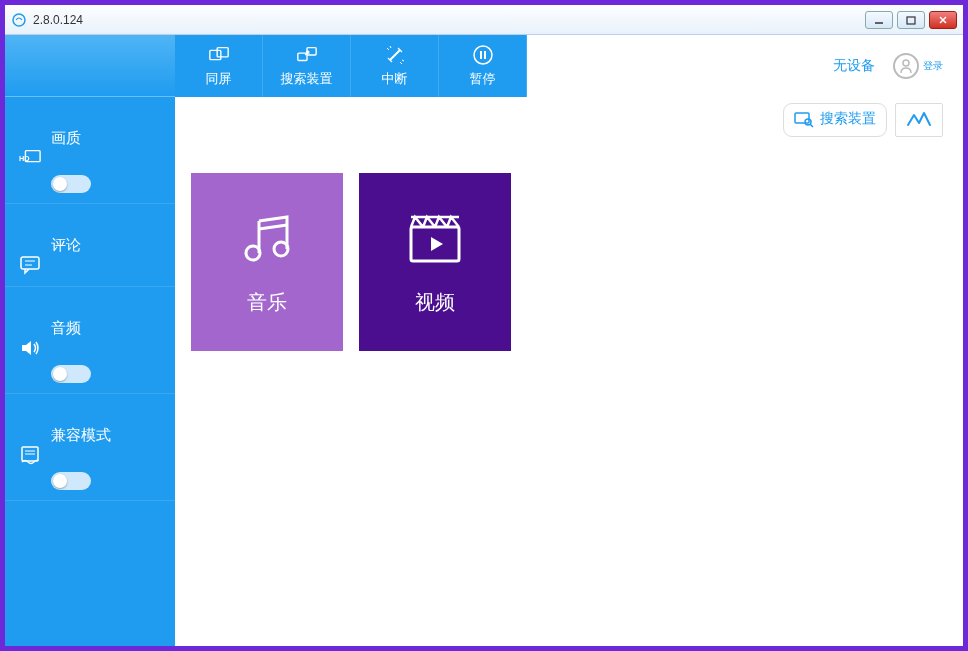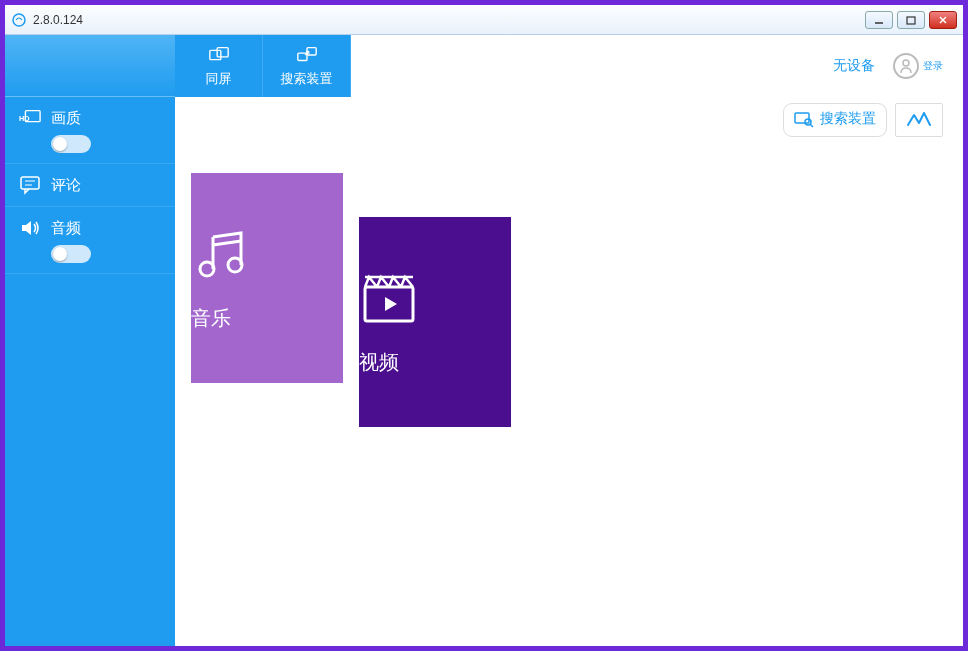--- a/index.html
+++ b/index.html
@@ -9,38 +9,38 @@
 .titlebar .app-icon { width: 16px; height: 16px; margin-right: 6px; display:flex; align-items:center; justify-content:center;}
 .titlebar .title { font-size: 12px; color: #333; flex: 1; }
 .win-controls { display: flex; gap: 4px; }
 .win-btn { width: 28px; height: 18px; border: 1px solid #8aa; background: linear-gradient(#f5f9ff,#d8e8f8); border-radius: 3px; display:flex; align-items:center; justify-content:center; font-size:10px; color:#333; cursor:pointer;}
 .win-btn.close { background: linear-gradient(#f08080,#d03020); border-color:#a02010; color:#fff; font-weight:bold;}
 .body { flex: 1; display: flex; background:#fff; }
 .sidebar { width: 170px; background: #1f9cf0; display:flex; flex-direction:column; }
 .logo-area { height: 62px; background: linear-gradient(#4fb4f5,#1f9cf0); border-bottom: 1px solid rgba(255,255,255,0.15); }
 .side-item { padding: 10px 14px; color:#fff; font-size:15px; border-bottom: 1px solid rgba(255,255,255,0.12); cursor:pointer; display:flex; flex-direction:column; gap:6px;}
 .side-item .row { display:flex; align-items:center; gap:10px; }
-.side-item .ico { width:22px; height:22px; display:flex; align-items:center; justify-content:flex-end; flex-shrink:0;}
+.side-item .ico { width:22px; height:22px; display:flex; align-items:center; justify-content:flex-end; flex-shrink:0;margin-top:40px;}
 .toggle { width:40px; height:18px; background:#cfe8fb; border-radius:9px; position:relative; margin-left:32px;}
 .toggle::after { content:""; position:absolute; left:2px; top:2px; width:14px; height:14px; background:#fff; border-radius:50%; box-shadow:0 1px 2px rgba(0,0,0,0.3);}
 .main { flex:1; display:flex; flex-direction:column; }
 .toolbar { height: 62px; display:flex; }
 .tool-btn { width: 88px; background:#1f9cf0; color:#fff; display:flex; flex-direction:column; align-items:center; justify-content:center; gap:4px; font-size:13px; border-right:1px solid rgba(255,255,255,0.15); cursor:pointer;}
 .tool-btn .ico { width:22px; height:22px; display:flex; align-items:center; justify-content:center;}
 .toolbar-right { flex:1; display:flex; align-items:center; justify-content:flex-end; padding-right:20px; gap:18px;padding-left:14px;}
 .no-device { color:#1f9cf0; font-size:14px;}
 .login { display:flex; align-items:center; gap:4px; color:#1f9cf0; font-size:10px; cursor:pointer;}
 .login .avatar { width:26px; height:26px; border:2px solid #bbb; border-radius:50%; display:flex; align-items:center; justify-content:center;}
 .sub-toolbar { display:flex; justify-content:flex-end; padding:6px 20px 0 0; gap:8px;}
 .search-btn { border:1px solid #ddd; background:#fff; padding:6px 10px; display:flex; align-items:flex-start; gap:6px; color:#1f9cf0; font-size:14px; cursor:pointer; border-radius:9px;}
 .wave-btn { border:1px solid #ddd; background:#fff; width:48px; height:34px; display:flex; align-items:center; justify-content:center; cursor:pointer; border-radius:2px;}
 .content { flex:1; padding: 36px 16px; display:flex; gap:16px; align-items:flex-start;}
-.tile { width:152px; height:210px; display:flex; flex-direction:column; align-items:flex-start; justify-content:center; gap:20px; color:#fff; cursor:pointer;}
+.tile { width:152px; height:178px; display:flex; flex-direction:column; align-items:center; justify-content:center; gap:20px; color:#fff; cursor:pointer;}
 .tile.music { background:#a366cc; }
-.tile.video { background:#4a0e8f;margin-top:44px; }
+.tile.video { background:#4a0e8f; }
 .tile .big-ico { width:60px; height:60px; display:flex; align-items:center; justify-content:center;}
 .tile .label { font-size:20px; }
 svg { display:block; }
 </style>
 </head>
 <body>
 
 <div class="window">
   <div class="titlebar">
     <span class="app-icon">
@@ -110,20 +110,34 @@
                 <path d="M17 5 Q21 11 17 17" fill="none" stroke="#fff" stroke-width="1.5"></path>
               </svg>
             </span>
           <span>音频</span>
         </div>
         <div class="toggle"></div>
       </div>
 
 
 
+      <div class="side-item">
+        <div class="row">
+          <span class="ico">
+              <svg width="22" height="22" viewBox="0 0 22 22">
+                <rect x="3" y="3" width="16" height="14" rx="1" fill="none" stroke="#fff" stroke-width="1.5"></rect>
+                <path d="M3 18 Q6 15 9 18 Q12 21 15 18 Q18 15 19 17" fill="none" stroke="#fff" stroke-width="1.2"></path>
+                <line x1="6" y1="7" x2="16" y2="7" stroke="#fff"></line>
+                <line x1="6" y1="10" x2="16" y2="10" stroke="#fff"></line>
+              </svg>
+            </span>
+          <span>兼容模式</span>
+        </div>
+        <div class="toggle"></div>
+      </div>
     </div>
 
     <div class="main">
       <div class="toolbar">
         <div class="tool-btn">
           <span class="ico">
               <svg width="24" height="20" viewBox="0 0 24 20">
                 <rect x="2" y="5" width="12" height="10" rx="1" fill="none" stroke="#fff" stroke-width="1.5"></rect>
                 <rect x="10" y="2" width="12" height="10" rx="1" fill="none" stroke="#fff" stroke-width="1.5"></rect>
               </svg>
@@ -133,20 +147,44 @@
         <div class="tool-btn">
           <span class="ico">
               <svg width="24" height="20" viewBox="0 0 24 20">
                 <rect x="2" y="8" width="10" height="8" rx="1" fill="none" stroke="#fff" stroke-width="1.5"></rect>
                 <rect x="12" y="2" width="10" height="8" rx="1" fill="none" stroke="#fff" stroke-width="1.5"></rect>
                 <path d="M10 10 L14 6" stroke="#fff" stroke-width="1.5"></path>
                 <path d="M14 6 L11 6 M14 6 L14 9" stroke="#fff" stroke-width="1.2"></path>
               </svg>
             </span>
           <span>搜索装置</span>
+        </div>
+        <div class="tool-btn">
+          <span class="ico">
+              <svg width="22" height="22" viewBox="0 0 22 22">
+                <path d="M6 16 L16 6" stroke="#fff" stroke-width="2"></path>
+                <path d="M4 14 L8 18" stroke="#fff" stroke-width="1.3"></path>
+                <path d="M14 4 L18 8" stroke="#fff" stroke-width="1.3"></path>
+                <line x1="5" y1="6" x2="3" y2="4" stroke="#fff"></line>
+                <line x1="7" y1="4" x2="6" y2="2" stroke="#fff"></line>
+                <line x1="16" y1="18" x2="18" y2="20" stroke="#fff"></line>
+                <line x1="18" y1="16" x2="20" y2="17" stroke="#fff"></line>
+              </svg>
+            </span>
+          <span>中断</span>
+        </div>
+        <div class="tool-btn">
+          <span class="ico">
+              <svg width="22" height="22" viewBox="0 0 22 22">
+                <circle cx="11" cy="11" r="9" fill="none" stroke="#fff" stroke-width="1.5"></circle>
+                <line x1="9" y1="7" x2="9" y2="15" stroke="#fff" stroke-width="2"></line>
+                <line x1="13" y1="7" x2="13" y2="15" stroke="#fff" stroke-width="2"></line>
+              </svg>
+            </span>
+          <span>暂停</span>
         </div>
         <div class="toolbar-right">
           <span class="no-device">无设备</span>
           <div class="login">
             <span class="avatar">
                 <svg width="16" height="16" viewBox="0 0 16 16">
                   <circle cx="8" cy="5" r="3" fill="none" stroke="#bbb" stroke-width="1.5"></circle>
                   <path d="M3 15 Q3 10 8 10 Q13 10 13 15" fill="none" stroke="#bbb" stroke-width="1.5"></path>
                 </svg>
               </span>

